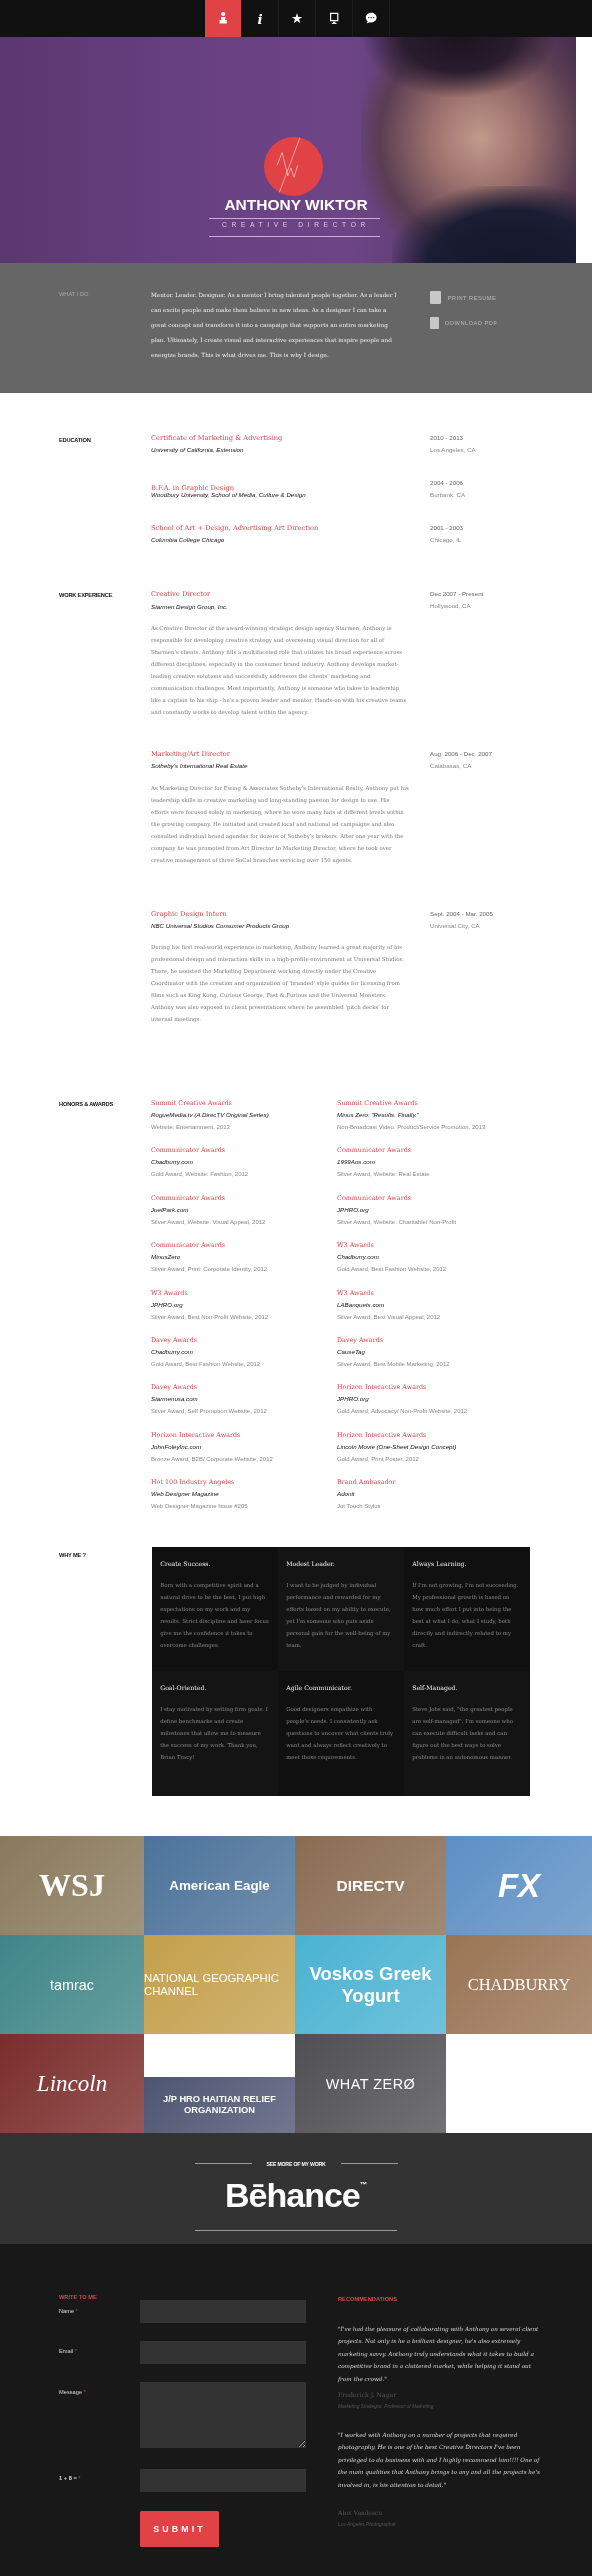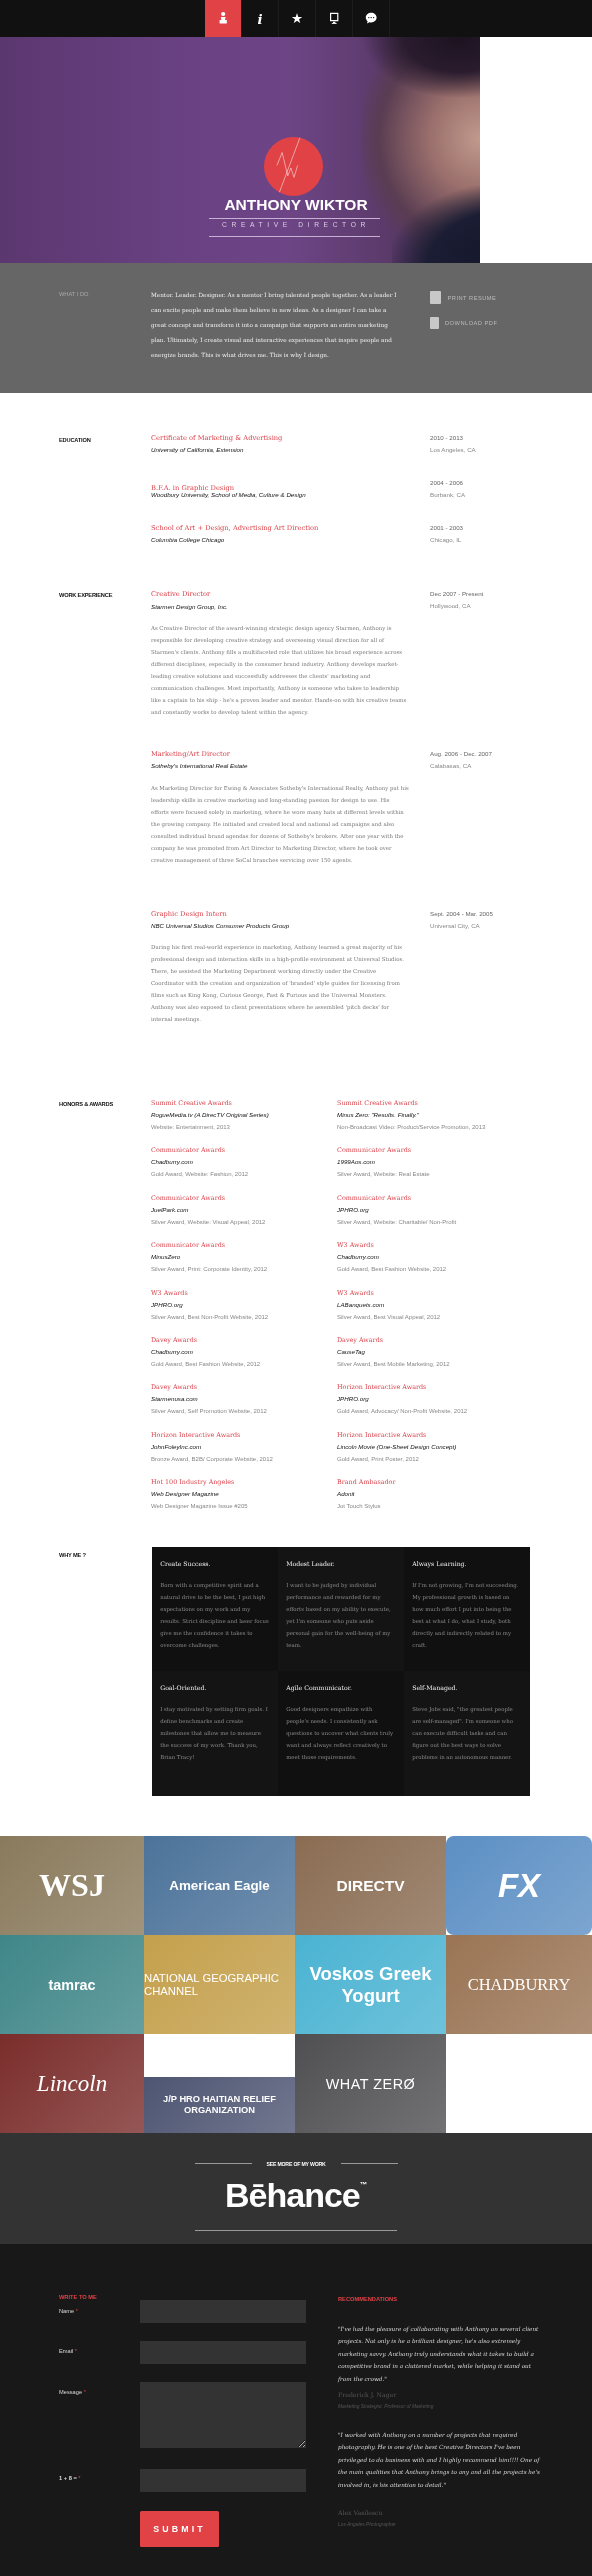--- a/index.html
+++ b/index.html
@@ -6,21 +6,21 @@
 body{width:592px;height:2653px;background:#fff;font-family:"Liberation Sans",sans-serif;overflow:hidden;position:relative}
 .serif{font-family:"DejaVu Serif","Liberation Serif",serif}
 .cond{font-family:"Liberation Sans Narrow","Liberation Sans",sans-serif}
 
 .nav{position:absolute;top:0;left:0;width:592px;height:37px;background:#111;}
 .nav-tabs{position:absolute;left:205px;top:0;display:flex;height:37px}
 .nav-tab{width:37px;height:37px;display:flex;align-items:center;justify-content:center;border-right:0.5px solid #1d1d1d;color:#fff;font-size:13.4px;cursor:pointer}
 .nav-tab.active{background:#e04246}
 .nav-tab svg{width:14.4px;height:14.4px;fill:#fff}
 
-.hero{position:absolute;top:37px;left:0;width:480px;height:226px;background:linear-gradient(90deg,#5b376f 0%,#6a4284 40%,#6d4586 60%,#4a3050 100%);overflow:hidden}
+.hero{position:absolute;top:37px;left:0;width:576px;height:226px;background:linear-gradient(90deg,#5b376f 0%,#6a4284 40%,#6d4586 60%,#4a3050 100%);overflow:hidden}
 .hero-face{position:absolute;left:361px;top:0;width:216px;height:226px;background:radial-gradient(ellipse at 55% 45%,#c29a8c 0%,#9a6f6c 30%,#5a3d52 60%,transparent 75%)}
 .hero-coat{position:absolute;left:392px;top:149px;width:201px;height:82px;background:radial-gradient(ellipse at 60% 100%,#14172a 0%,#1a1d33 50%,transparent 75%)}
 .hero-hair{position:absolute;left:361px;top:0;width:196px;height:62px;background:radial-gradient(ellipse at 50% 0%,#1b1320 0%,#2a1c2e 40%,transparent 70%)}
 .logo-circle{position:absolute;left:264px;top:100px;width:59px;height:59px;border-radius:50%;background:#e04246;overflow:hidden}
 .logo-circle svg{width:59px;height:59px}
 .hero-name{position:absolute;left:0;width:592px;top:159px;text-align:center;color:#fff;font-size:15.5px;font-weight:bold;letter-spacing:0px}
 .hero-rule{position:absolute;left:209px;width:171px;height:1px;background:#c7b0d3}
 .hero-title{position:absolute;left:0;width:592px;top:184px;text-align:center;color:#ddd0e4;font-size:6.7px;letter-spacing:4.6px}
 
 .whatido{position:absolute;top:263px;left:0;width:592px;height:130px;background:#666}
@@ -291,25 +291,25 @@
 <div class="grid" id="grid">
     <div class="tile" style="background: linear-gradient(135deg, rgb(138, 122, 92), rgba(138, 122, 92, 0.8));">
       <span style="font-family:&quot;Liberation Serif&quot;,serif;font-size:32px;font-weight:bold">WSJ</span>
     </div>
     <div class="tile" style="background: linear-gradient(135deg, rgb(76, 115, 154), rgba(76, 115, 154, 0.8));">
       <span style="font-size:13.4px;font-weight:bold">American Eagle</span>
     </div>
     <div class="tile" style="background: linear-gradient(135deg, rgb(138, 108, 82), rgba(138, 108, 82, 0.8));">
       <span style="font-size:15.5px;font-weight:bold">DIRECTV</span>
     </div>
-    <div class="tile" style="background: linear-gradient(135deg, rgb(92, 143, 196), rgba(92, 143, 196, 0.8)); border-radius: 8px;">
+    <div class="tile" style="background: linear-gradient(135deg, rgb(92, 143, 196), rgba(92, 143, 196, 0.8));">
       <span style="font-size:33px;font-weight:bold;font-style:italic">FX</span>
     </div>
     <div class="tile" style="background: linear-gradient(135deg, rgb(63, 134, 136), rgba(63, 134, 136, 0.8));">
-      <span style="font-size:14.4px;font-weight:bold">tamrac</span>
+      <span style="font-size:14.4px;font-weight:normal">tamrac</span>
     </div>
     <div class="tile" style="background: linear-gradient(135deg, rgb(196, 160, 76), rgba(196, 160, 76, 0.8));">
       <span style="font-size:11.3px;line-height:12.4px;text-align:left">NATIONAL GEOGRAPHIC CHANNEL</span>
     </div>
     <div class="tile" style="background: linear-gradient(135deg, rgb(74, 179, 210), rgba(74, 179, 210, 0.8));">
       <span style="font-size:18.5px;font-weight:bold">Voskos Greek Yogurt</span>
     </div>
     <div class="tile" style="background: linear-gradient(135deg, rgb(154, 116, 84), rgba(154, 116, 84, 0.8));">
       <span style="font-family:&quot;Liberation Serif&quot;,serif;font-size:16.5px">CHADBURRY</span>
     </div>

